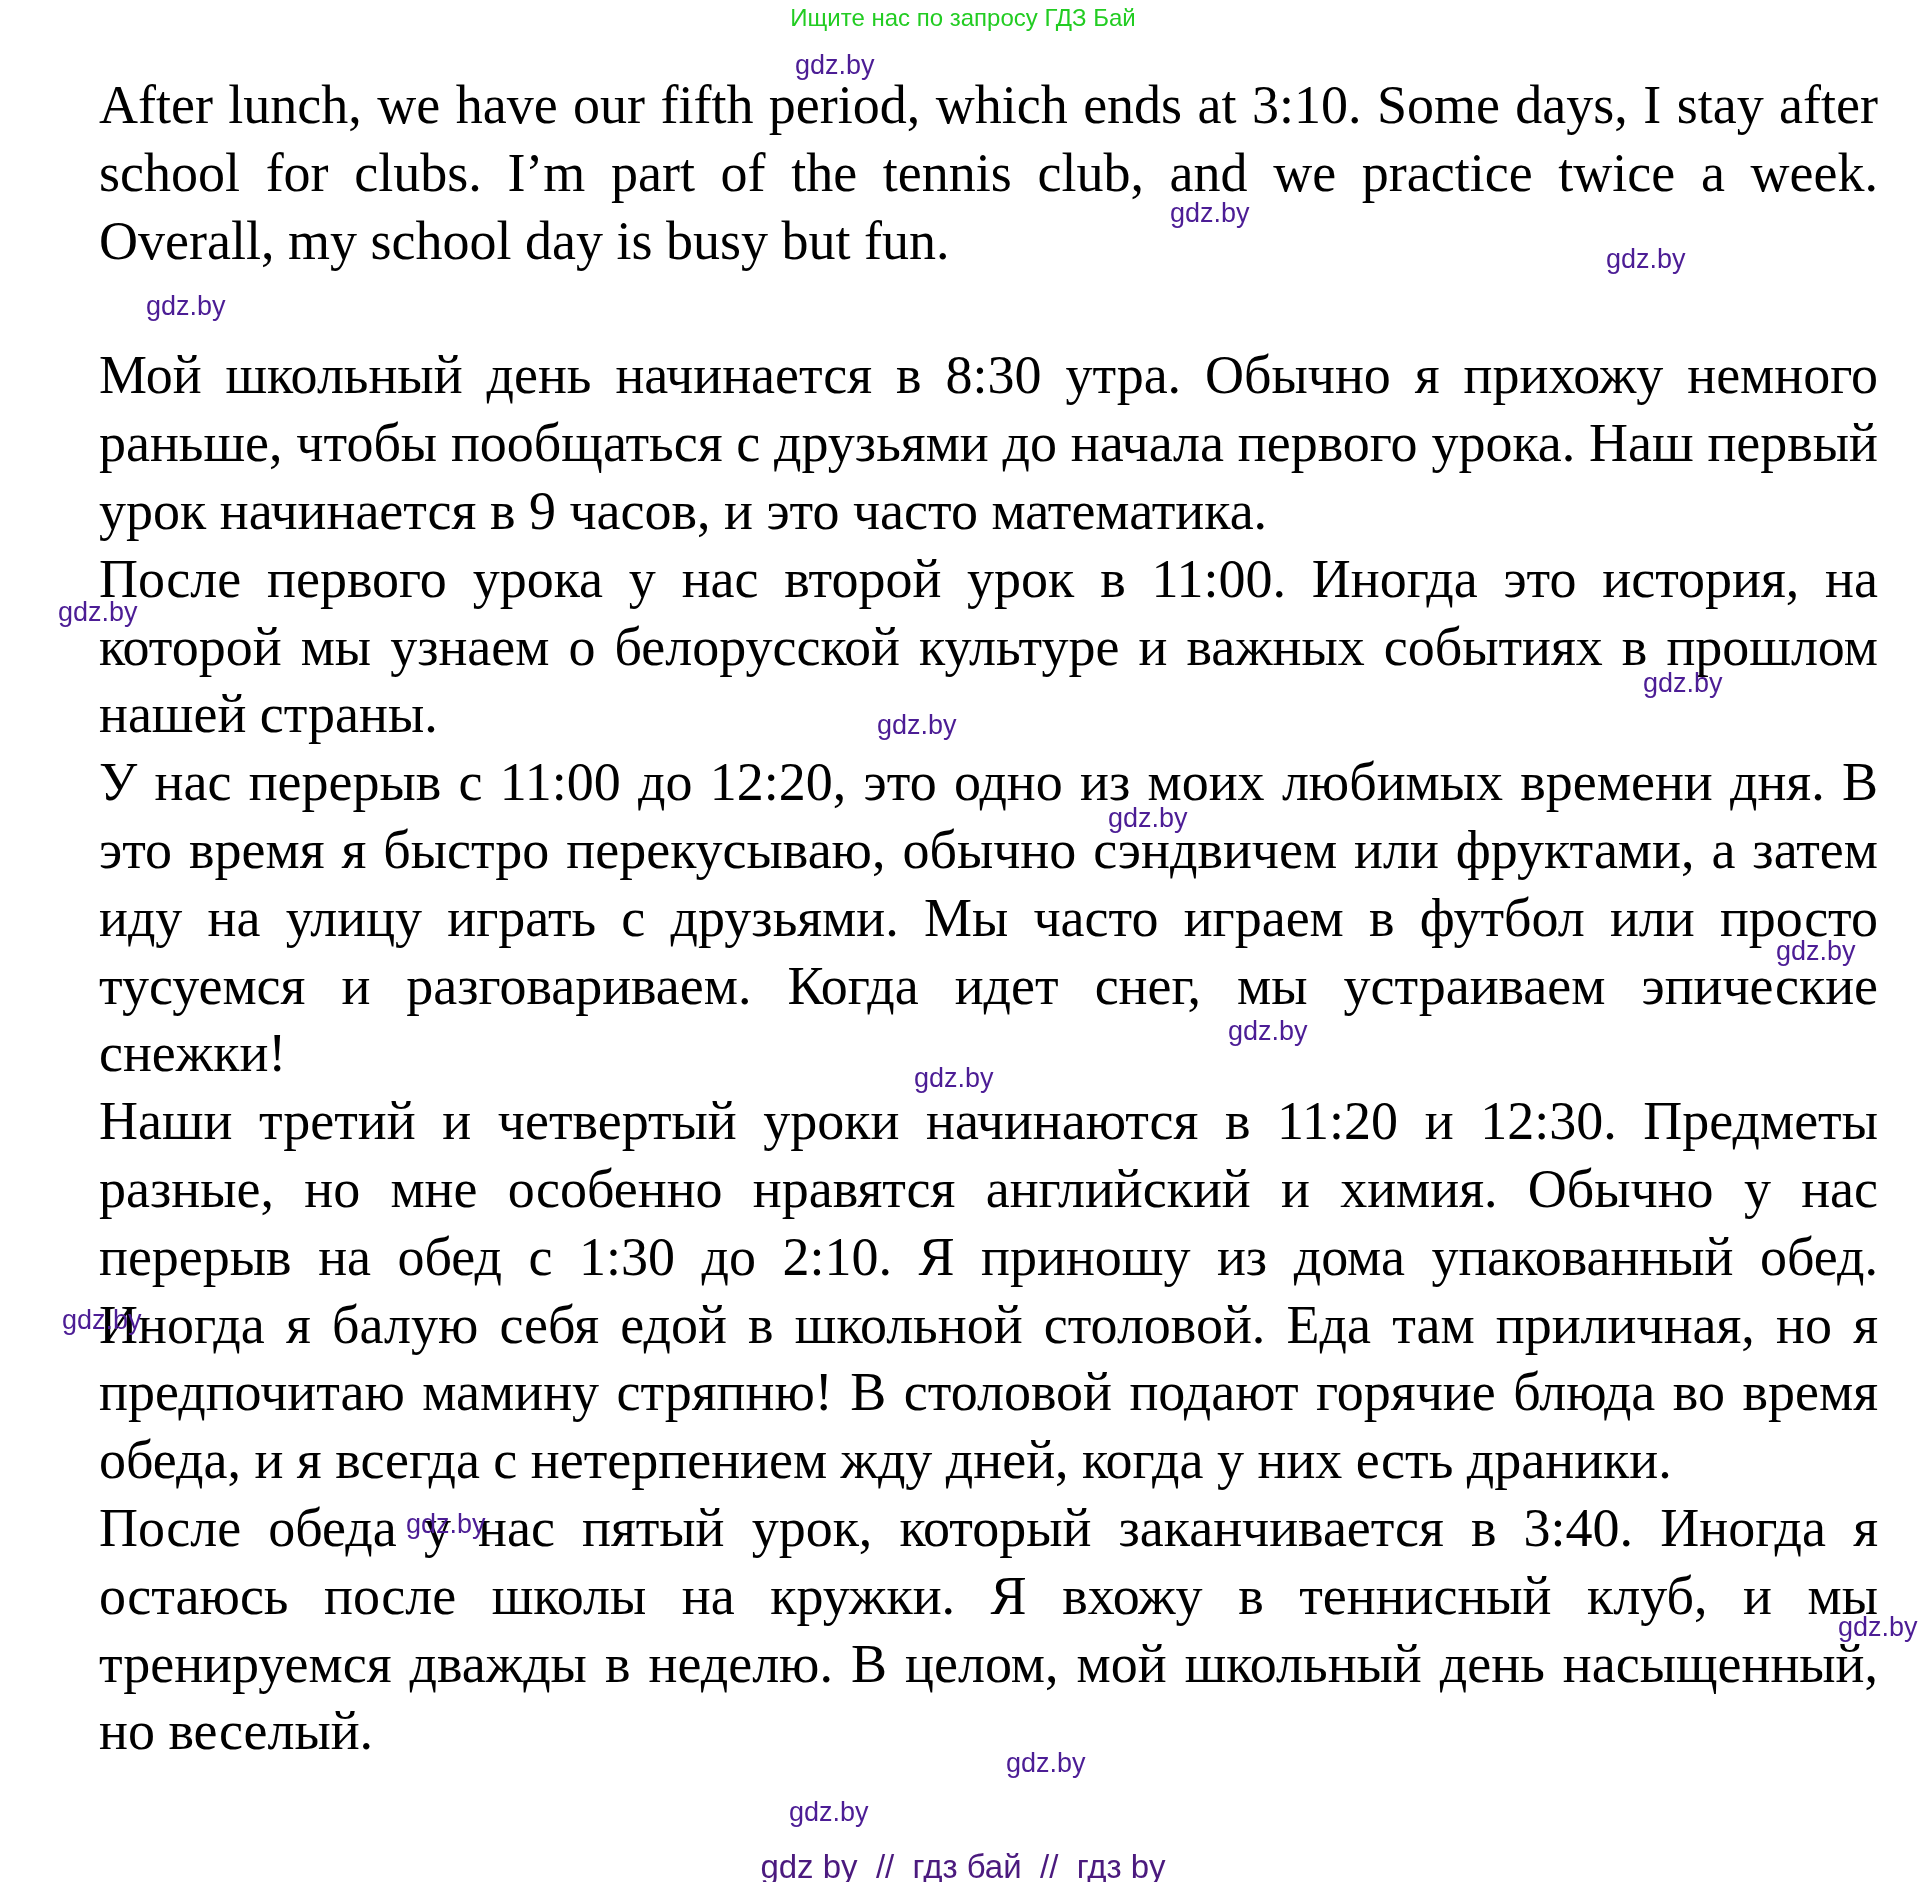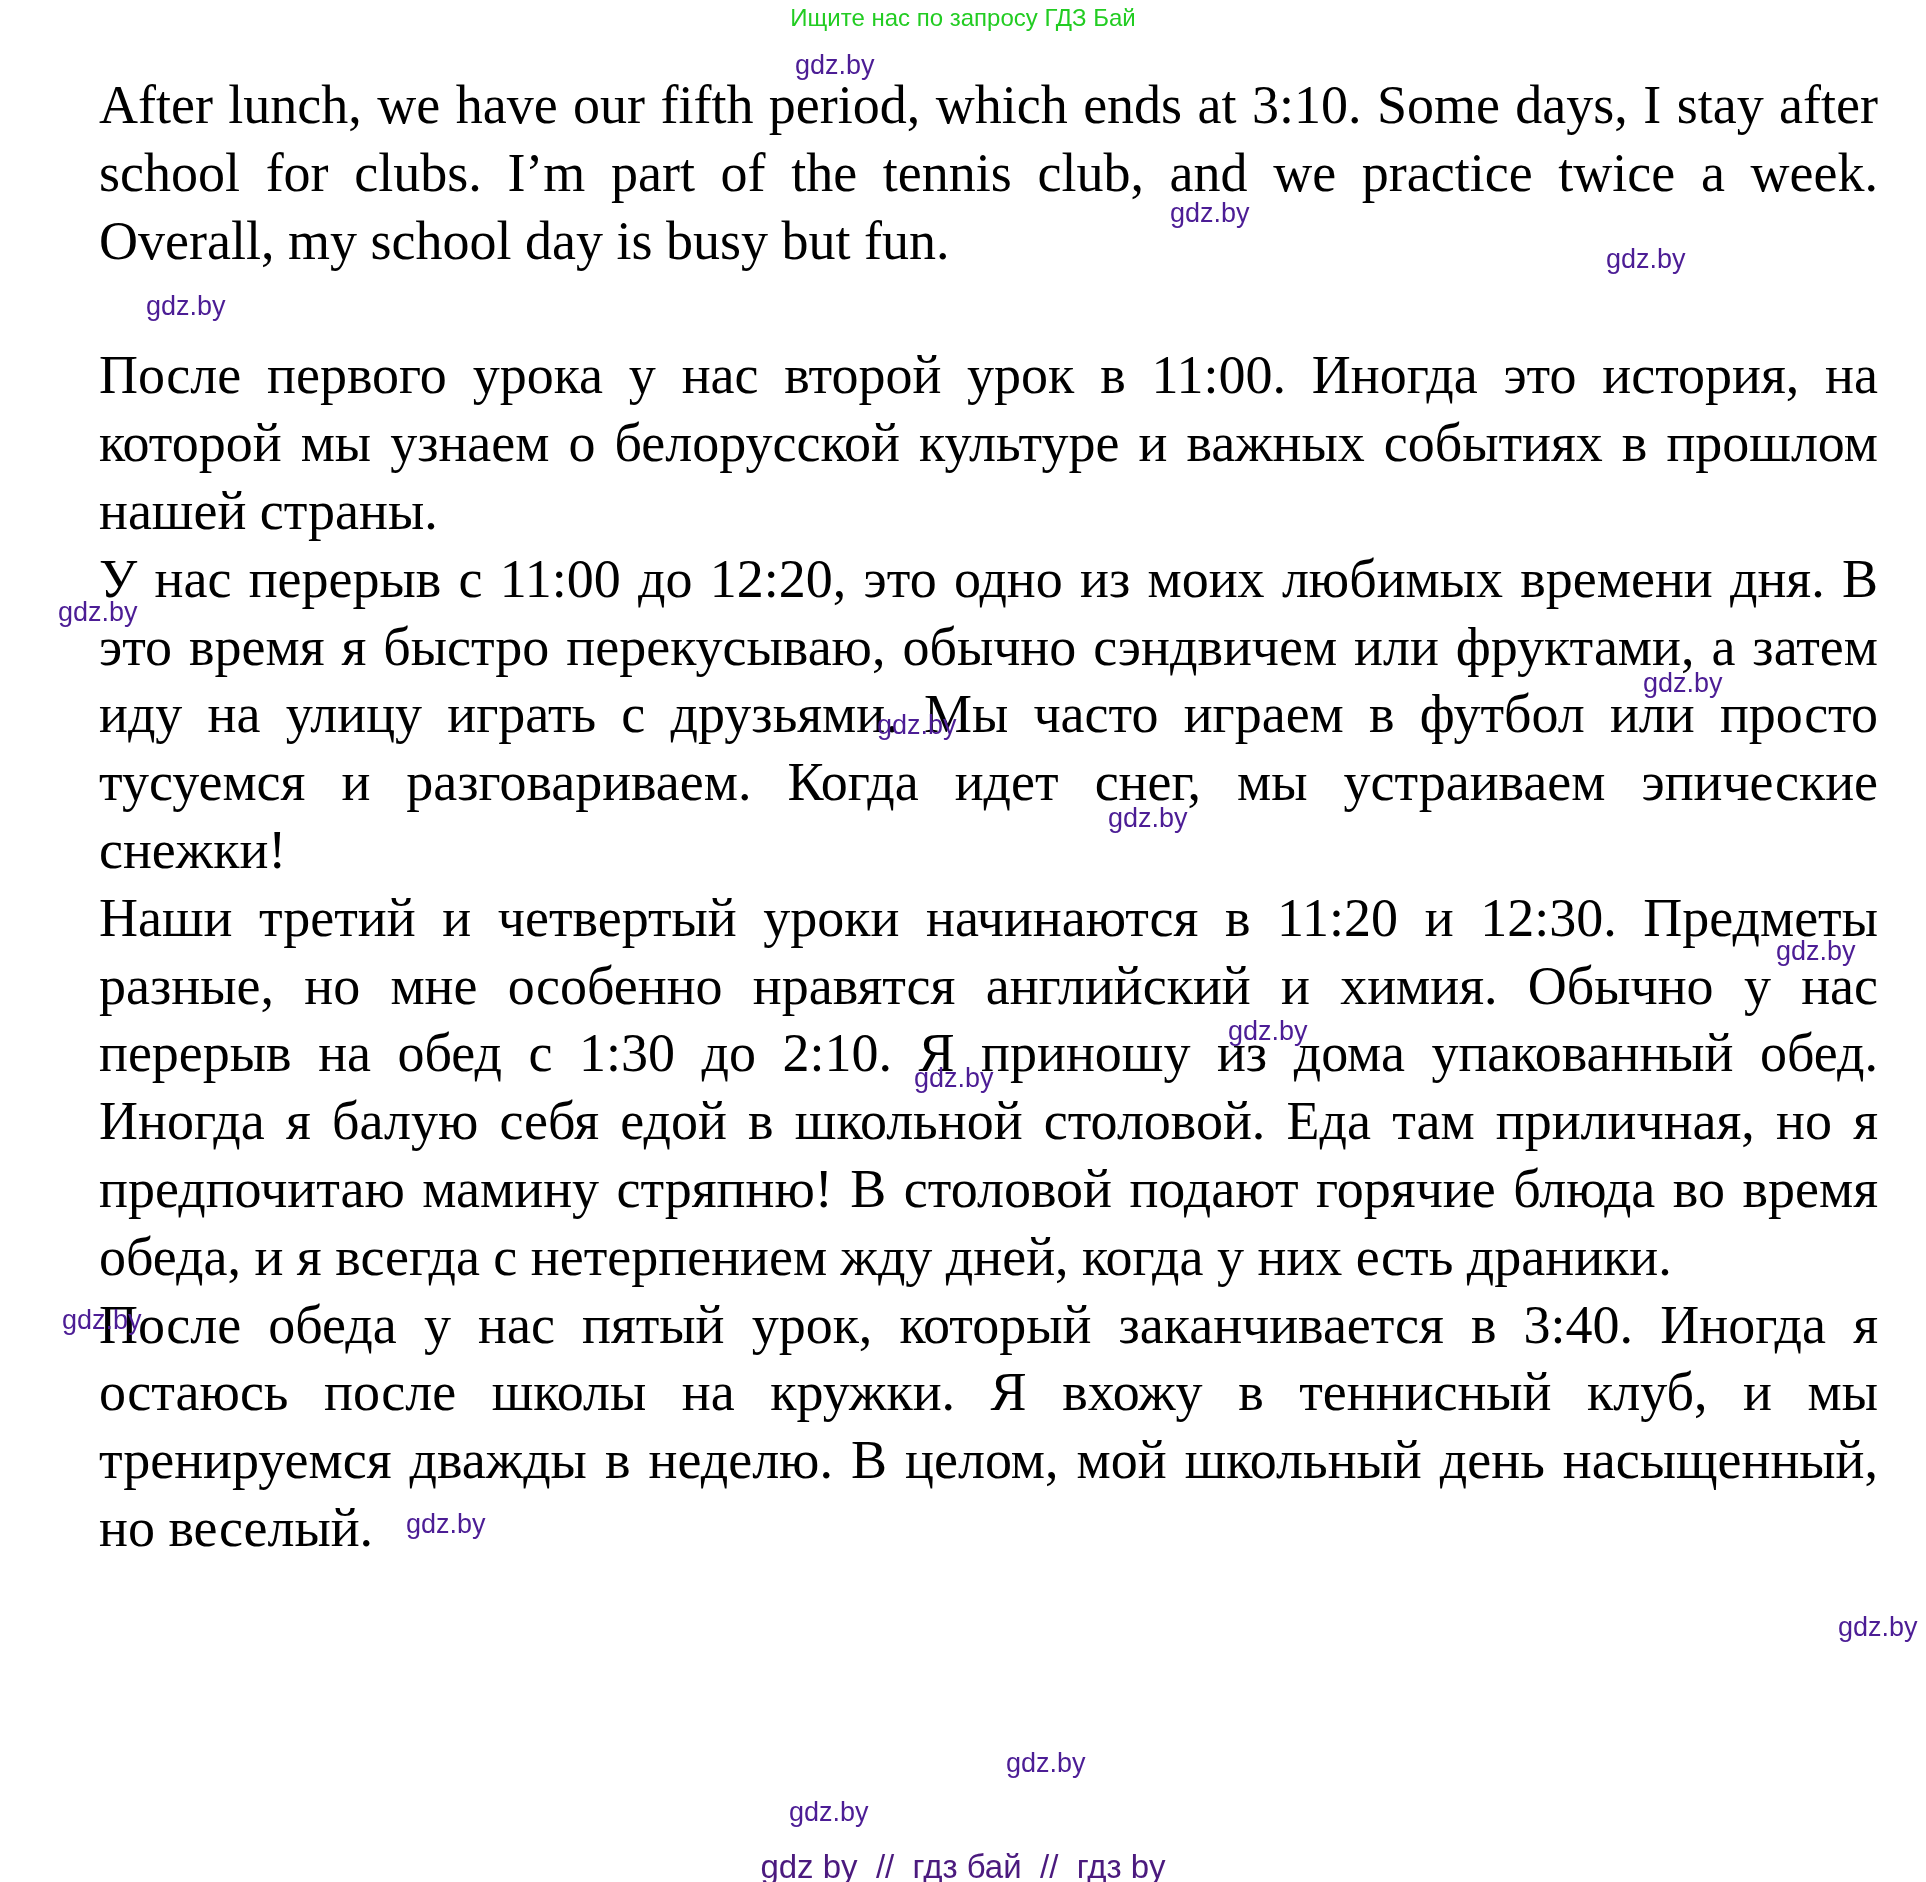--- a/index.html
+++ b/index.html
@@ -26,20 +26,21 @@
     line-height: 34px; white-space: pre;
   }
 </style>
 </head>
 <body>
 
 <div class="banner">Ищите нас по запросу ГДЗ Бай</div>
 
 <div class="page">
   <p class="para en">After lunch, we have our fifth period, which ends at 3:10. Some days, I stay after school for clubs. I’m part of the tennis club, and we practice twice a week. Overall, my school day is busy but fun.</p>
+  <p class="para">Мой школьный день начинается в 8:30 утра. Обычно я прихожу немного раньше, чтобы пообщаться с друзьями до начала первого урока. Наш первый урок начинается в 9 часов, и это часто математика.</p>
   <p class="para">После первого урока у нас второй урок в 11:00. Иногда это история, на которой мы узнаем о белорусской культуре и важных событиях в прошлом нашей страны.</p>
   <p class="para">У нас перерыв с 11:00 до 12:20, это одно из моих любимых времени дня. В это время я быстро перекусываю, обычно сэндвичем или фруктами, а затем иду на улицу играть с друзьями. Мы часто играем в футбол или просто тусуемся и разговариваем. Когда идет снег, мы устраиваем эпические снежки!</p>
   <p class="para">Наши третий и четвертый уроки начинаются в 11:20 и 12:30. Предметы разные, но мне особенно нравятся английский и химия. Обычно у нас перерыв на обед с 1:30 до 2:10. Я приношу из дома упакованный обед. Иногда я балую себя едой в школьной столовой. Еда там приличная, но я предпочитаю мамину стряпню! В столовой подают горячие блюда во время обеда, и я всегда с нетерпением жду дней, когда у них есть драники.</p>
   <p class="para">После обеда у нас пятый урок, который заканчивается в 3:40. Иногда я остаюсь после школы на кружки. Я вхожу в теннисный клуб, и мы тренируемся дважды в неделю. В целом, мой школьный день насыщенный, но веселый.</p>
 </div>
 
 <span class="wm" style="left:795px;top:50px">gdz.by</span>
 <span class="wm" style="left:1170px;top:198px">gdz.by</span>
 <span class="wm" style="left:1606px;top:244px">gdz.by</span>
 <span class="wm" style="left:146px;top:291px">gdz.by</span>

